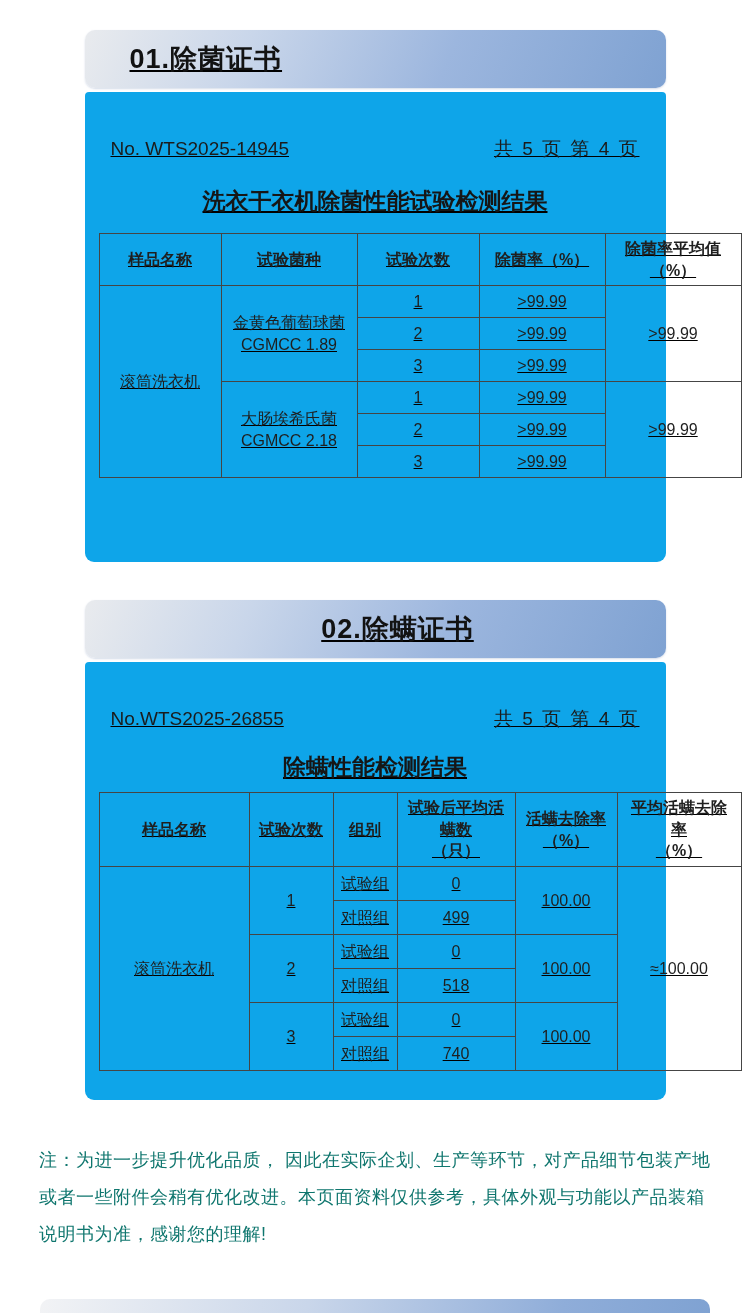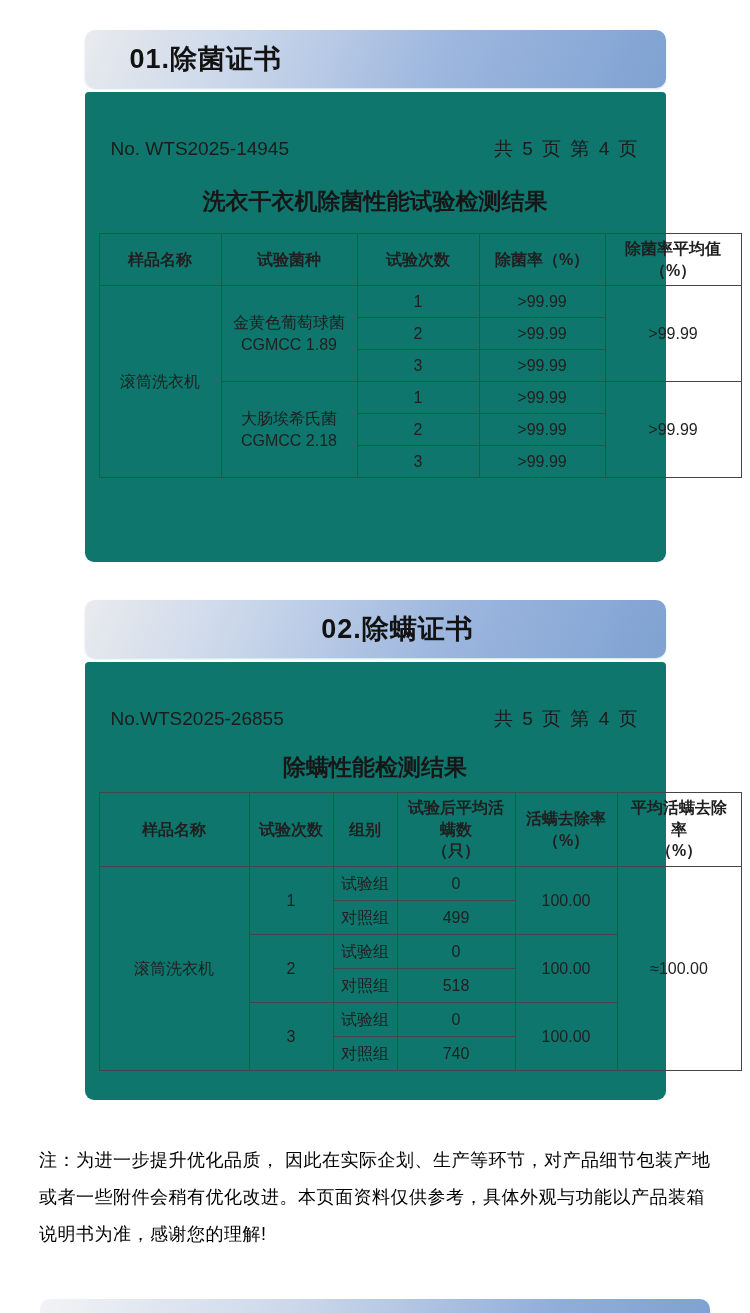--- a/index.html
+++ b/index.html
@@ -3,36 +3,36 @@
 <meta charset="utf-8">
 <style>
   html,body { margin:0; padding:0; }
   body {
     width:750px; height:1313px; background:#ffffff; overflow:hidden;
     font-family:"Liberation Sans","DejaVu Sans",sans-serif;
     -webkit-font-smoothing:antialiased;
   }
   #page { position:relative; width:750px; height:1313px; }
 
-  .module { width:581px; margin:0 auto; }
+  .module { width:581px; margin:0 auto;text-decoration:underline; }
 
   .sec-header {
     height:58px; border-radius:10px;
     background:linear-gradient(113deg,#e9ebee 0%,#c9d6ea 28%,#9cb6de 62%,#7fa2d2 100%);
     display:flex; align-items:center; box-sizing:border-box; padding-left:45px;
     box-shadow:0 1px 2px rgba(90,120,170,0.25);
   }
   .sec-header .sec-title {
     font-size:27px; font-weight:bold; color:#121212; letter-spacing:1px;
   }
   .hdr1 { margin-top:30px; }
   .hdr2 { margin-top:38px;justify-content:center; }
 
   .card {
-    margin-top:4px; background:#0f766e; border-radius:4px 4px 9px 9px;
+    margin-top:4px; background:#0ea5e9; border-radius:4px 4px 9px 9px;
     box-sizing:border-box; padding:0 14px;
   }
   .card1 { height:470px; }
   .card2 { height:438px; }
 
   .no-row {
     display:flex; justify-content:space-between; align-items:baseline;
     padding:44px 12px 0 12px; font-size:19px; color:#1b1b1b;
   }
   .no-row .pagination { letter-spacing:2px; }
@@ -59,21 +59,21 @@
   .t1 tr.drow td { height:32px; }
   .t2 tr.hrow th { height:74px; }
   .t2 tr.drow td { height:34px; }
 
   .footnote {
     margin:7px 10px 0 10px; font-size:15px; color:#1c1c1c; letter-spacing:0.2px;
   }
 
   .footer-note {
     width:672px; margin:42px auto 0 auto;
-    font-size:18px; line-height:37px; color:#000000; letter-spacing:0.5px;
+    font-size:18px; line-height:37px; color:#0f766e; letter-spacing:0.5px;
   }
 
   .bottom-strip {
     width:670px; height:14px; margin:46px auto 0 auto;
     border-radius:10px 10px 0 0;
     background:linear-gradient(100deg,#f2f3f5 0%,#c9d6ea 40%,#8fadd9 78%,#7fa2d2 100%);
   }
 </style>
 </head>
 <body>

